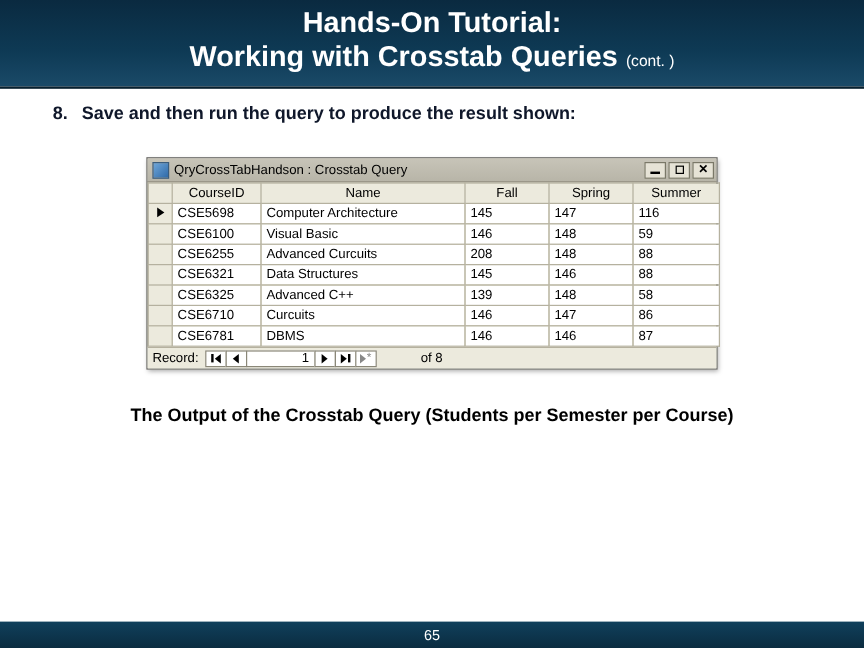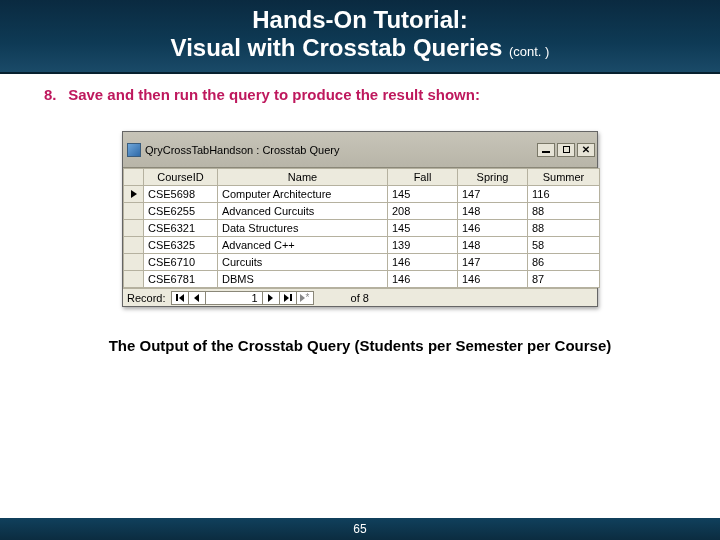--- a/index.html
+++ b/index.html
@@ -21,38 +21,38 @@
   }
   .title-band .l1 { font-size: 24px; font-weight: 600; }
   .title-band .l2 { font-size: 24px; font-weight: 600; }
   .title-band .cont { font-size: 13px; font-weight: 400; }
   .content {
     padding: 12px 44px 0;
   }
   .step {
     font-size: 15px;
     font-weight: 700;
-    color: #be185d;
+    color: #0f172a;
   }
   .step .num { display:inline-block; width: 20px; }
   
   .qwin {
     margin: 28px auto 0;
     width: 476px;
     background: #e9e6da;
     border: 1px solid #666;
     box-shadow: 1px 2px 4px rgba(0,0,0,.35);
     font-family: Tahoma, Arial, sans-serif;
     font-size: 11px;
     color: #000;
   }
   .qwin-titlebar {
     display: flex;
     align-items: center;
-    height: 36px;
+    height: 20px;
     background: linear-gradient(to bottom, #c7c4b8, #b8b5a8);
     padding: 0 2px 0 4px;
     border-bottom: 1px solid #8a8778;
   }
   .qwin-titlebar .ticon {
     width: 14px; height: 14px;
     background: linear-gradient(135deg,#6fa6d9,#2f6aa8);
     border: 1px solid #3a5c7c;
     margin-right: 4px;
   }
@@ -163,21 +163,21 @@
     border-bottom:4px solid transparent;
     border-left:6px solid #000;
   }
 </style>
 </head>
 <body>
 
 <div class="title-band">
   <div class="l1">Hands-On Tutorial:</div>
   <div class="l2">
-    <span>Visual with Crosstab Queries</span>
+    <span>Working with Crosstab Queries</span>
     <span class="cont">(cont. )</span>
   </div>
 </div>
 
 <div class="content">
   <div class="step">
     <span class="num">8.</span>
     <span>Save and then run the query to produce the result shown:</span>
   </div>
 
@@ -218,20 +218,28 @@
             <tr>
               <td class="rowsel"><span class="rowmarker"></span></td>
               <td>CSE5698</td>
               <td>Computer Architecture</td>
               <td class="num">145</td>
               <td class="num">147</td>
               <td class="num">116</td>
             </tr>
             <tr>
               <td class="rowsel"></td>
+              <td>CSE6100</td>
+              <td>Visual Basic</td>
+              <td class="num">146</td>
+              <td class="num">148</td>
+              <td class="num">59</td>
+            </tr>
+            <tr>
+              <td class="rowsel"></td>
               <td>CSE6255</td>
               <td>Advanced Curcuits</td>
               <td class="num">208</td>
               <td class="num">148</td>
               <td class="num">88</td>
             </tr>
             <tr>
               <td class="rowsel"></td>
               <td>CSE6321</td>
               <td>Data Structures</td>

